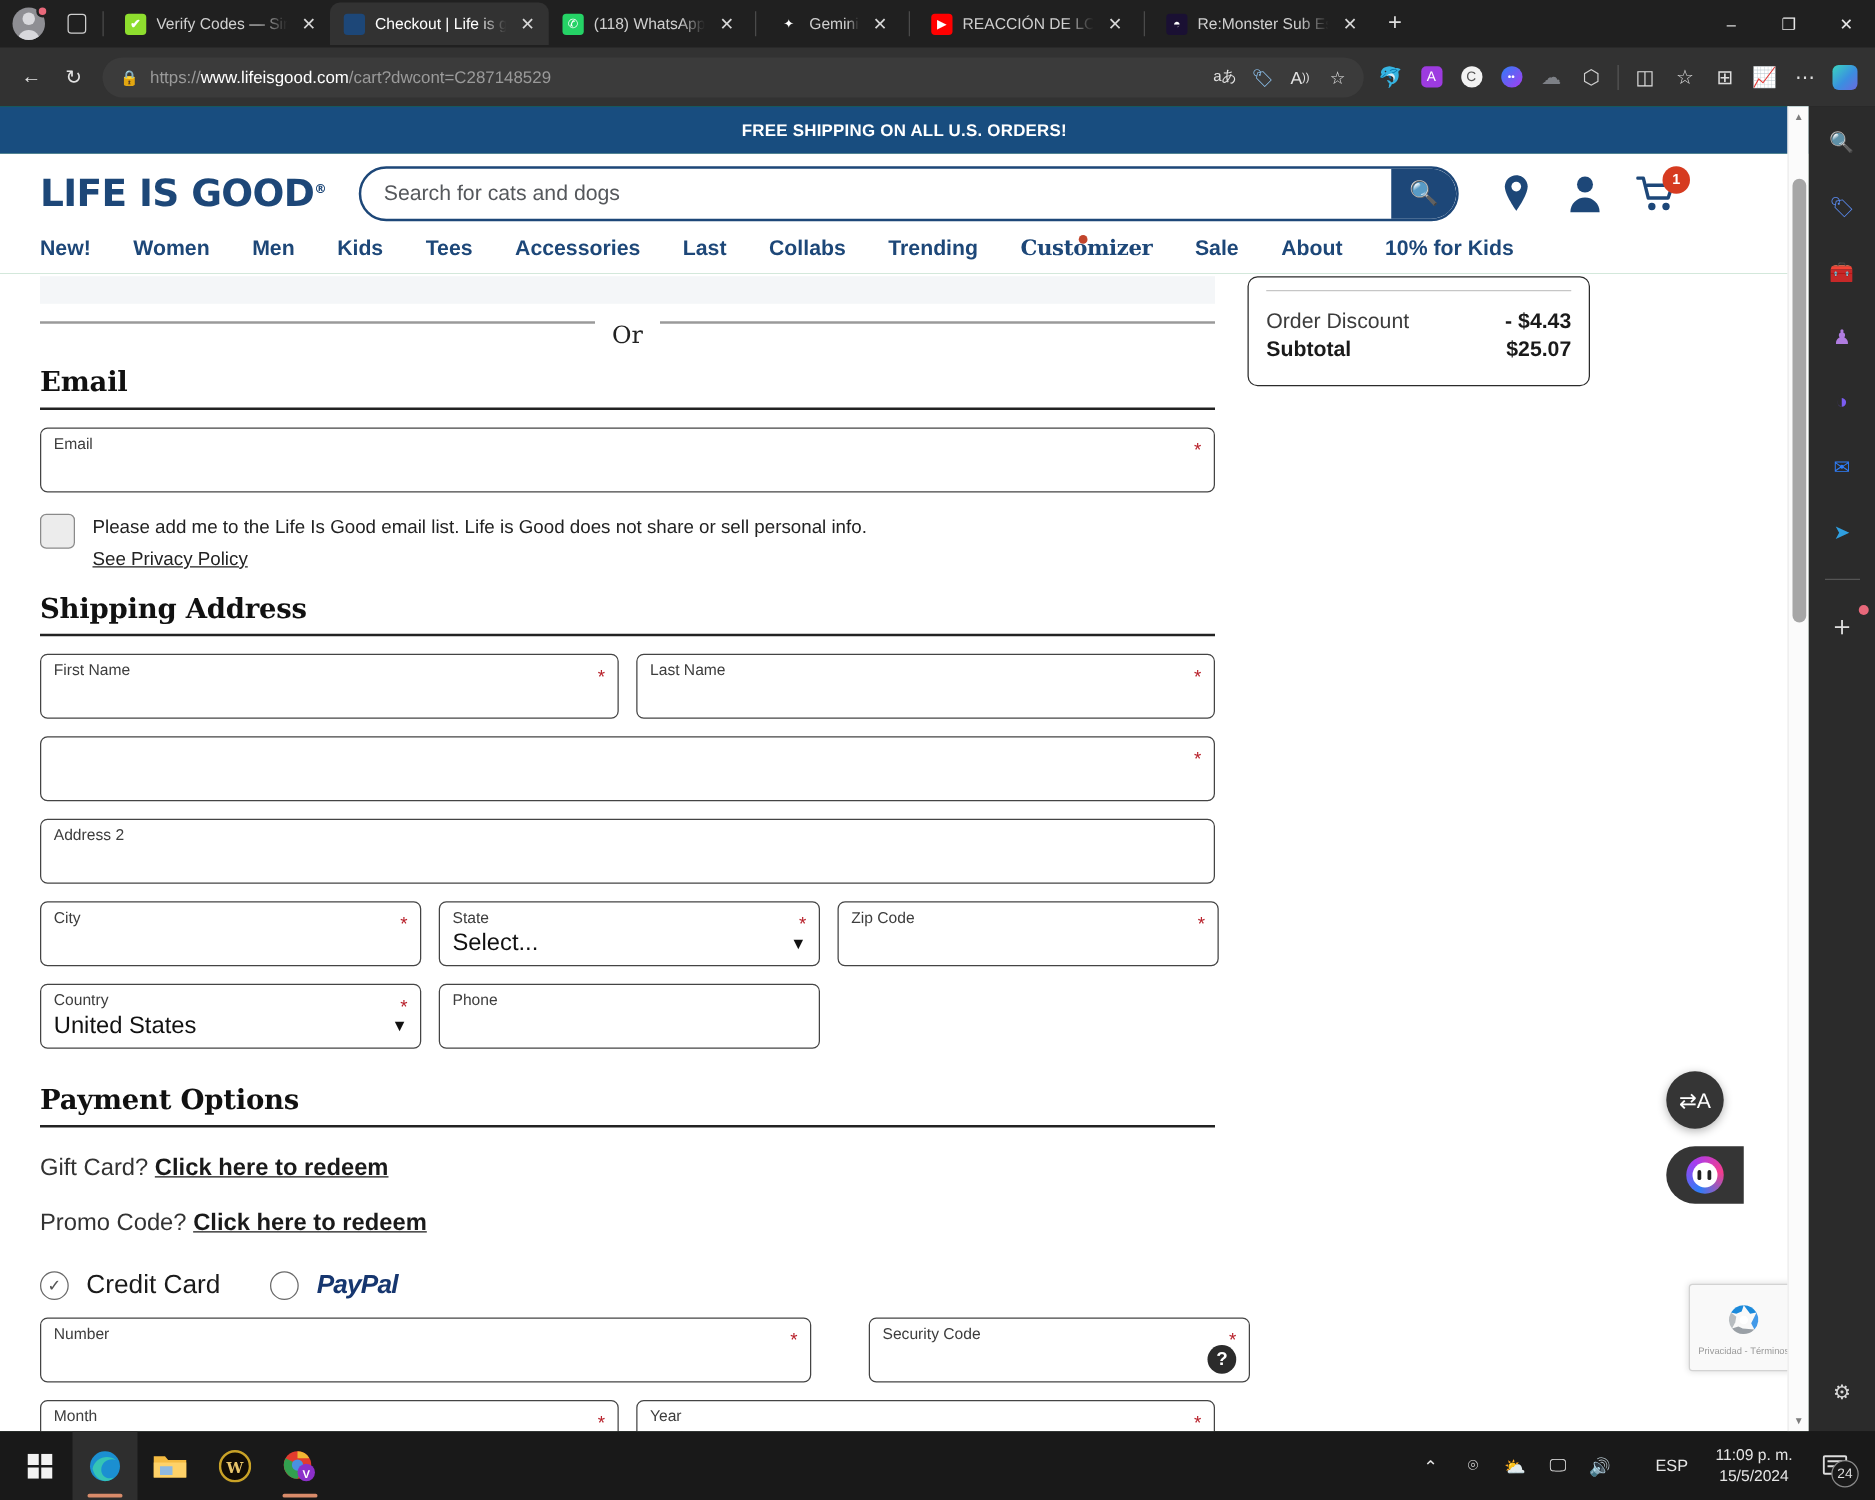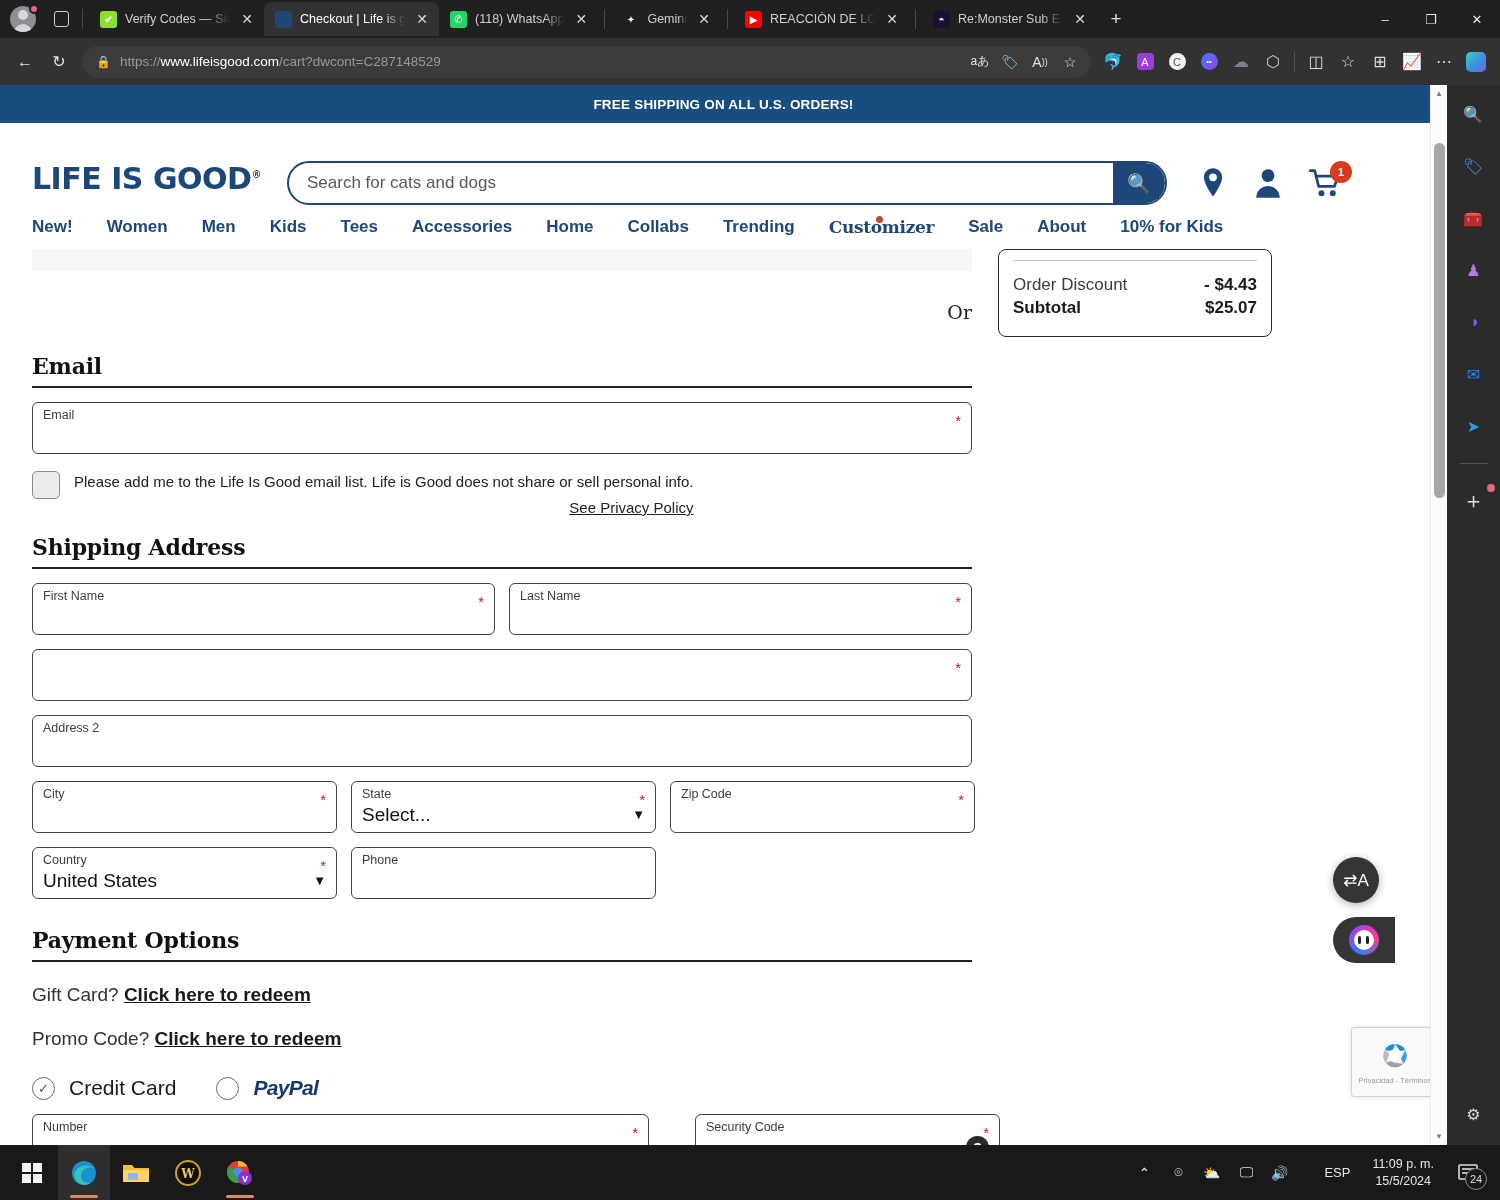--- a/index.html
+++ b/index.html
@@ -104,21 +104,21 @@
   
   .viewport {
     position:absolute; top:85px; left:0; width:1447px; height:1060px;
     background:#15803d; overflow:hidden;
   }
   .promo {
     height: 38px; background:#184d7f; color:#fff; font-size:13.5px; font-weight:bold;
     display:flex; align-items:center; justify-content:center; letter-spacing:.2px;
   }
   .site-header { background:#fff; padding: 10px 32px 0 32px; }
-  .hdr-row { display:flex; gap: 26px; margin-top: 28px; }
+  .hdr-row { display:flex; align-items:center; gap: 26px; }
   .logo {
     font-family: "DejaVu Sans", sans-serif; font-weight: bold; font-size: 30px;
     color:#1d4778; letter-spacing:-0.5px; position:relative; white-space:nowrap;
   }
   .logo sup { font-size:10px; vertical-align: super; }
   .searchwrap {
     flex:1 1 auto; max-width: 880px; height:44px; border:2px solid #1d4778;
     border-radius:22px; display:flex; align-items:center; overflow:hidden; background:#fff;
   }
   .searchwrap input {
@@ -152,22 +152,22 @@
   .checkout {
     display:flex; gap: 0; padding: 0 32px;
     background:#fff;
   }
   .left-col { width: 940px; flex: 0 0 940px; padding-right: 0; }
   .right-col { flex:1 1 auto; padding-left: 26px; }
 
   .ghost-box { height: 22px; background:#f4f6f8; margin-top: 2px; }
 
   .or-divider {
-    display:flex; align-items:flex-end; gap:14px; margin: 14px 0 4px 0;
-    font-size:19px; color:#222; font-family:"DejaVu Serif", serif;flex-direction:column;
+    display:flex; align-items:flex-start; gap:14px; margin: 14px 0 4px 0;
+    font-size:19px; color:#222; font-family:"DejaVu Serif", serif;
   }
   .or-divider .line { flex:1 1 auto; height:2px; background:#9a9a9a; }
   .or-divider .line.short { max-width: 470px; }
 
   .sect-title {
     font-family:"DejaVu Serif", serif; font-weight:bold; font-size:22px; color:#111;
     padding-bottom: 7px; border-bottom: 2px solid #222; margin-top: 14px;
     letter-spacing:-0.2px;
   }
   .field {
@@ -178,21 +178,21 @@
   .field .freq { position:absolute; right:10px; top:9px; color:#b8202a; font-size:15px; }
   .field .fvalue {
     font-size: 19px; color:#111; line-height: 26px; margin-top:1px;
     font-family:"Liberation Sans",sans-serif;
   }
   .field .fcaret { position:absolute; right:10px; bottom:10px; font-size:13px; color:#111; }
   .row { display:flex; gap: 14px; }
   .f-half { flex: 1 1 0; }
   .f-third { flex: 1 1 0; }
 
-  .optin-row { display:flex; gap:14px; align-items:flex-start; margin-top: 16px; text-align: right; }
+  .optin-row { display:flex; gap:14px; align-items:flex-start; margin-top: 16px; }
   .chkbox {
     width:28px;height:28px;flex:0 0 28px;border:1px solid #8a8a8a;border-radius:5px;background:#ececec;
     margin-top:1px;
   }
   .optin-text { font-size:15px; color:#222; line-height: 24px; }
   .optin-text a { color:#222; text-decoration:underline; display:inline-block; margin-top:2px; }
 
   .promo-line { font-size:19px; color:#333; margin-top: 22px; font-family:"Liberation Sans",sans-serif;}
   .promo-line a { color:#1a1a1a; font-weight:bold; text-decoration:underline; }
 
@@ -435,21 +435,21 @@
           </div>
         </div>
       </div>
       <div class="mainnav">
         <span>New!</span>
         <span>Women</span>
         <span>Men</span>
         <span>Kids</span>
         <span>Tees</span>
         <span>Accessories</span>
-        <span>Home</span>
+        <span>Last</span>
         <span>Collabs</span>
         <span>Trending</span>
         <span class="nav-custom">Customizer</span>
         <span>Sale</span>
         <span>About</span>
         <span class="nav-kids">10% for Kids</span>
       </div>
     </div>
 
     <div class="checkout">

